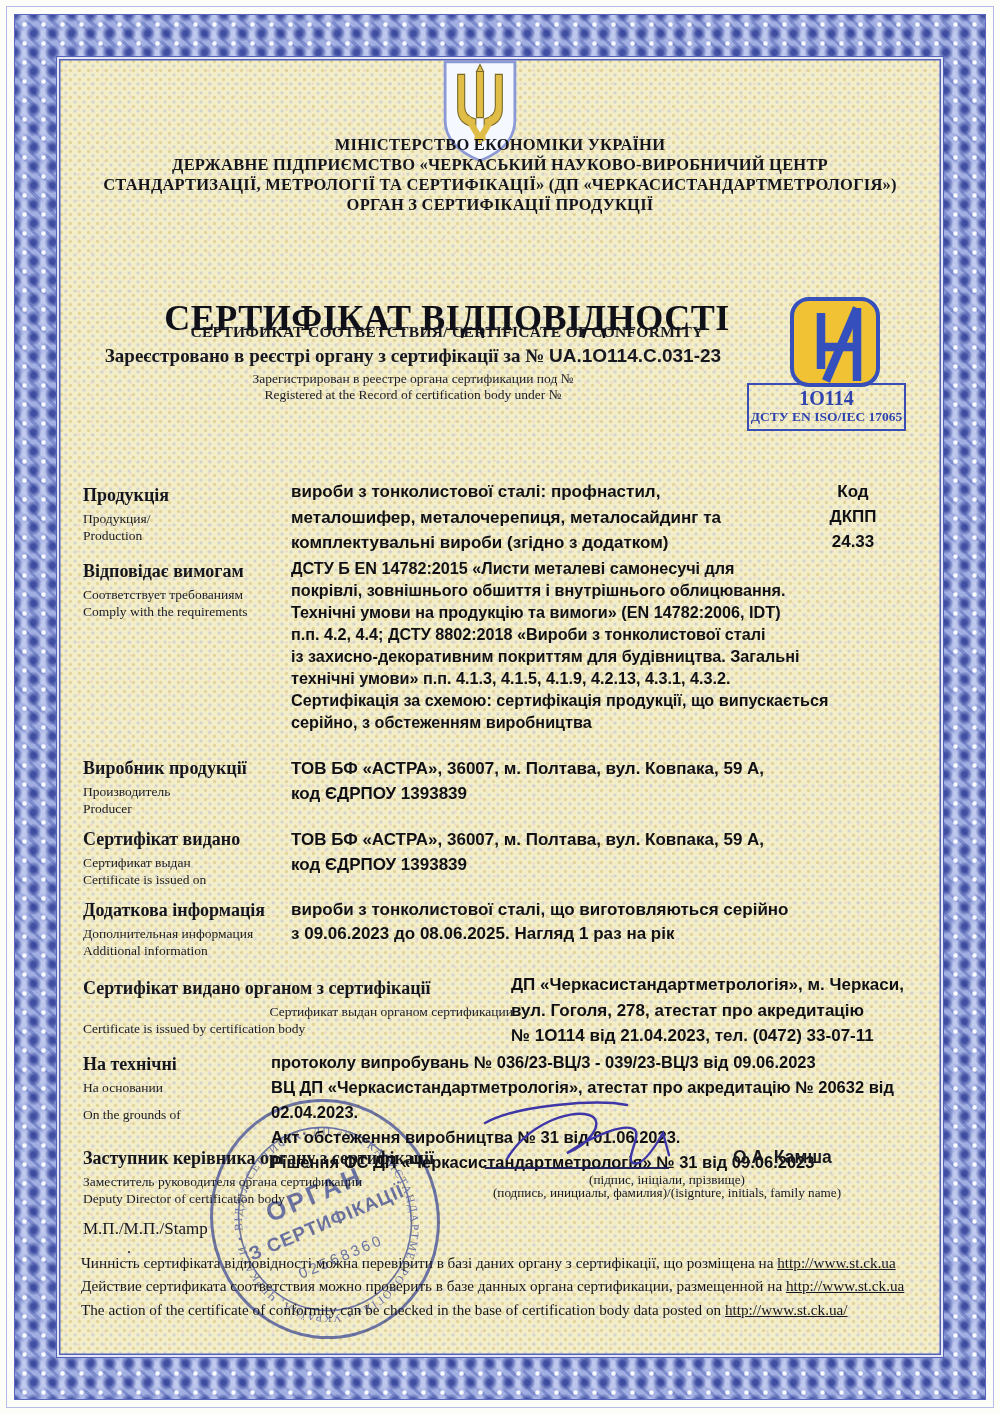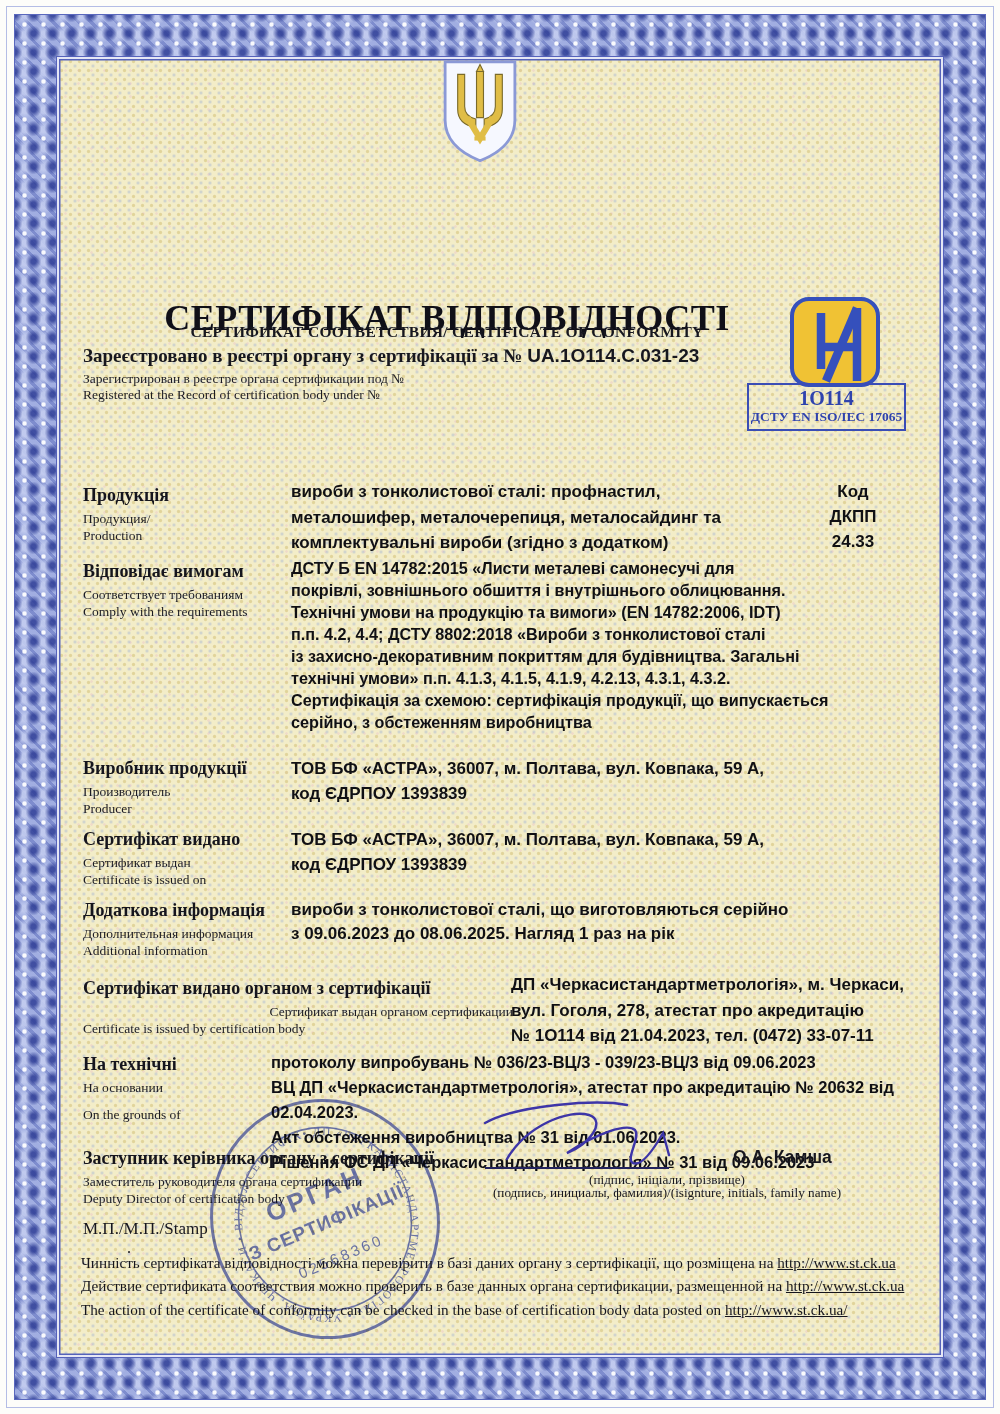--- a/index.html
+++ b/index.html
@@ -61,20 +61,26 @@
           <path d="M27.5 9 h5 v33 h-5 z"></path>
           <path d="M27.5 9 l2.5 -5 l2.5 5 z"></path>
           <path d="M14 11 h5 v23 q0 7 8 9 v6 q-13 -2 -13 -13 z"></path>
           <path d="M41 11 h5 v25 q0 11 -13 13 v-6 q8 -2 8 -9 z"></path>
         </g>
         <path d="M21 42 l9 15 l9 -15" fill="none" stroke="#e0bd46" stroke-width="4.5"></path>
         <path d="M26 57 h8" stroke="#e0bd46" stroke-width="3"></path>
       </svg>
     </div>
 
+    <div class="abs ctr hdr" style="top:78px;">
+      <div>МІНІСТЕРСТВО ЕКОНОМІКИ УКРАЇНИ</div>
+      <div>ДЕРЖАВНЕ ПІДПРИЄМСТВО «ЧЕРКАСЬКИЙ НАУКОВО-ВИРОБНИЧИЙ ЦЕНТР</div>
+      <div>СТАНДАРТИЗАЦІЇ, МЕТРОЛОГІЇ ТА СЕРТИФІКАЦІЇ» (ДП «ЧЕРКАСИСТАНДАРТМЕТРОЛОГІЯ»)</div>
+      <div>ОРГАН З СЕРТИФІКАЦІЇ ПРОДУКЦІЇ</div>
+    </div>
 
     <div class="abs ctr title" style="top:240px;width:780px;">СЕРТИФІКАТ ВІДПОВІДНОСТІ</div>
     <div class="abs ctr subtitle" style="top:266px;width:780px;">СЕРТИФИКАТ СООТВЕТСТВИЯ/ CERTIFICATE OF CONFORMITY</div>
 
     <div class="abs" style="left:731px;top:238px;width:94px;height:94px;">
       <svg width="94" height="94" viewBox="0 0 94 94">
         <rect x="4" y="4" width="86" height="86" rx="17" fill="#f0c234" stroke="#3550bc" stroke-width="4"></rect>
         <g stroke="#3550bc" stroke-width="8.5" fill="none">
           <path d="M33 18 V74"></path>
           <path d="M69 13 L38 86"></path>
@@ -82,21 +88,21 @@
           <path d="M33 52 H69"></path>
         </g>
       </svg>
     </div>
 
     <div class="abs codebox" style="left:690px;top:326px;width:155px;height:42px;padding-top:2px;">
       <div style="font-size:20px;line-height:22px;">1О114</div>
       <div style="font-size:13.5px;line-height:15px;">ДСТУ EN ISO/IEC 17065</div>
     </div>
 
-    <div class="abs" style="left:26px;top:288px;width:660px;">
+    <div class="abs" style="left:26px;top:288px;width:660px;text-align:center;">
       <div><span class="regmain">Зареєстровано в реєстрі органу з сертифікації за № </span><span class="regnum">UA.1О114.С.031-23</span></div>
       <div class="sub" style="margin-top:5px;">Зарегистрирован в реестре органа сертификации под №</div>
       <div class="sub" style="margin-top:2px;">Registered at the Record of certification body under №</div>
     </div>
 
 
     <div class="abs" style="left:26px;top:428px;width:200px;">
       <div class="lbl">Продукція</div>
       <div class="sub" style="margin-top:6px;">Продукция/</div>
       <div class="sub" style="margin-top:3px;">Production</div>

